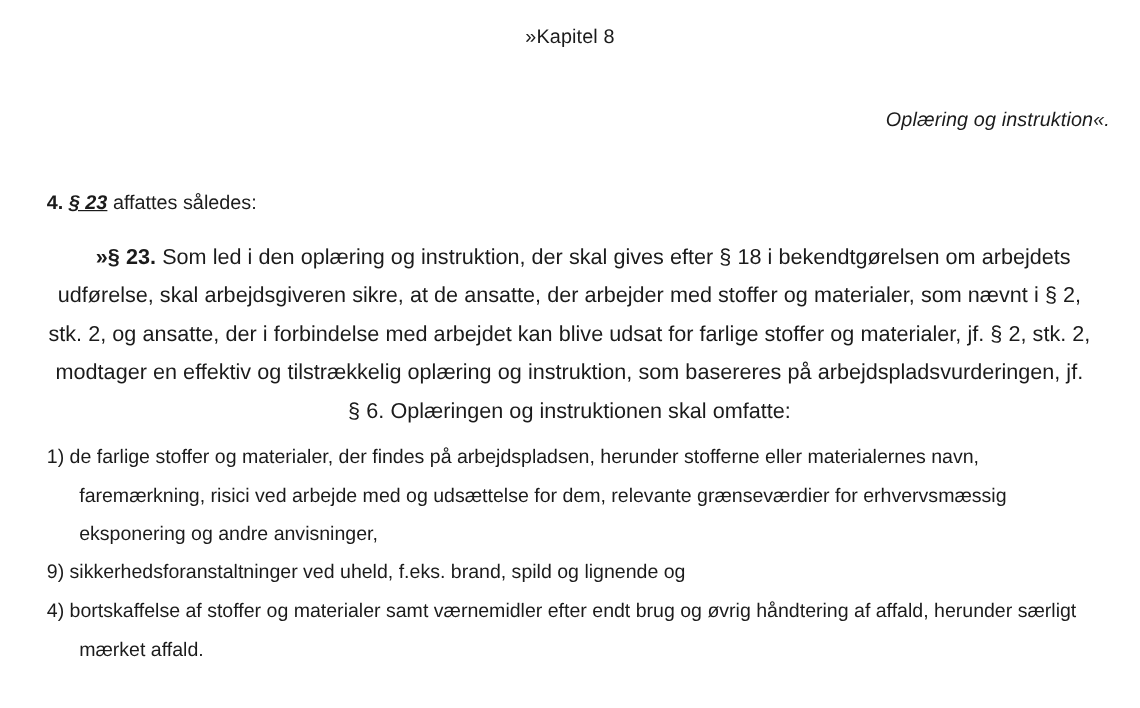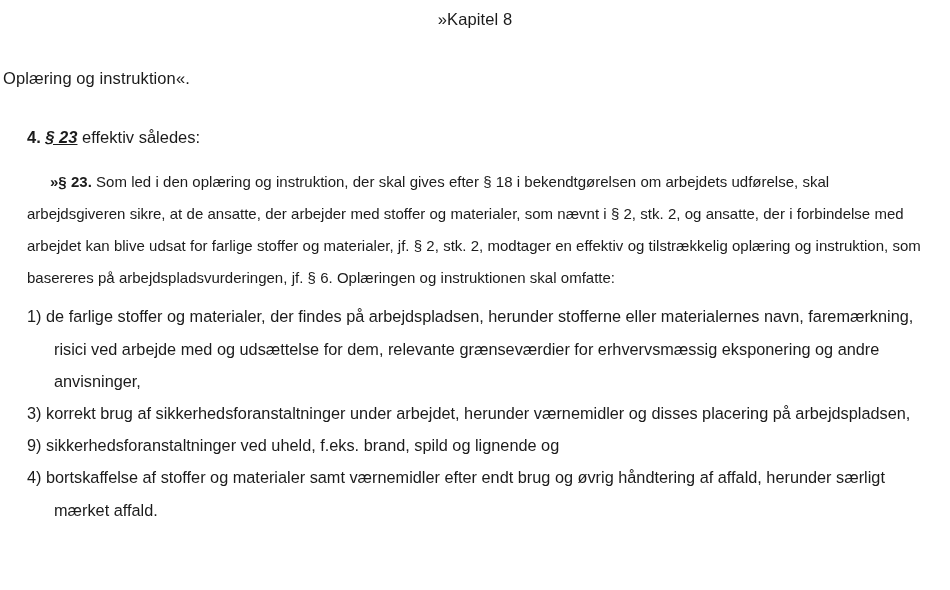--- a/index.html
+++ b/index.html
@@ -15,42 +15,43 @@
     font-family: "Liberation Sans", "DejaVu Sans", sans-serif;
     color: #1b1b1b;
     -webkit-font-smoothing: antialiased;
   }
 
   .page {
     position: relative;
     width: 950px;
     height: 590px;
     box-sizing: border-box;
-    padding: 0;
+    padding: 12px;
     background: #ffffff;
     border-radius: 22px;
   }
 
   
   .chapter-heading {
     text-align: center;
     font-size: 16.5px;
     font-weight: 400;
     line-height: 1;
     margin: 0;
     padding-top: 11px;
     letter-spacing: 0.1px;
   }
 
   .chapter-subtitle {
-    text-align: left;
+    text-align: right;
     font-size: 16.5px;
+    font-style: italic;
     font-weight: 400;
     line-height: 1;
-    margin: 3px;
+    margin: 13px;
     padding-top: 39px;
     letter-spacing: 0.1px;
   }
 
   
   .amend-line {
     font-size: 16.5px;
     line-height: 1;
     margin: 0;
     padding-top: 40px;
@@ -63,28 +64,28 @@
     font-weight: 700;
     font-style: italic;
     text-decoration: underline;
   }
   .amend-rest {
     font-weight: 400;
   }
 
   
   .body-para {
-    font-size: 15px;
+    font-size: 18px;
     line-height: 32.2px;
     margin: 0;
     padding-top: 20px;
     padding-left: 27px;
     padding-right: 28px;
     text-indent: 23px;
-    text-align: left;
+    text-align: center;
     word-spacing: 0.1px;
   }
   .para-lead {
     font-weight: 700;
   }
 
   
   .item-list {
     margin: 0;
     padding: 0;
@@ -107,27 +108,26 @@
 </head>
 <body>
 
 <div class="page">
 
   <div class="chapter-heading">»Kapitel 8</div>
 
   <div class="chapter-subtitle">Oplæring og instruktion«.</div>
 
   <div class="amend-line">
-    <span class="amend-num">4.</span><span>&nbsp;</span><span class="amend-ref">§ 23</span><span class="amend-rest"> effektiv således:</span>
+    <span class="amend-num">4.</span><span>&nbsp;</span><span class="amend-ref">§ 23</span><span class="amend-rest"> affattes således:</span>
   </div>
 
   <p class="body-para">
     <span class="para-lead">»§ 23.</span><span> Som led i den oplæring og instruktion, der skal gives efter § 18 i bekendtgørelsen om arbejdets udførelse, skal arbejdsgiveren sikre, at de ansatte, der arbejder med stoffer og materialer, som nævnt i § 2, stk. 2, og ansatte, der i forbindelse med arbejdet kan blive udsat for farlige stoffer og materialer, jf. § 2, stk. 2, modtager en effektiv og tilstrækkelig oplæring og instruktion, som basereres på arbejdspladsvurderingen, jf. § 6. Oplæringen og instruktionen skal omfatte:</span>
   </p>
 
   <ol class="item-list">
     <li class="list-item">1) de farlige stoffer og materialer, der findes på arbejdspladsen, herunder stofferne eller materialernes navn, faremærkning, risici ved arbejde med og udsættelse for dem, relevante grænseværdier for erhvervsmæssig eksponering og andre anvisninger,</li>
-    <li class="list-item">3) korrekt brug af sikkerhedsforanstaltninger under arbejdet, herunder værnemidler og disses placering på arbejdspladsen,</li>
     <li class="list-item">9) sikkerhedsforanstaltninger ved uheld, f.eks. brand, spild og lignende og</li>
     <li class="list-item">4) bortskaffelse af stoffer og materialer samt værnemidler efter endt brug og øvrig håndtering af affald, herunder særligt mærket affald.</li>
   </ol>
 
 </div>
 
 </body></html>

